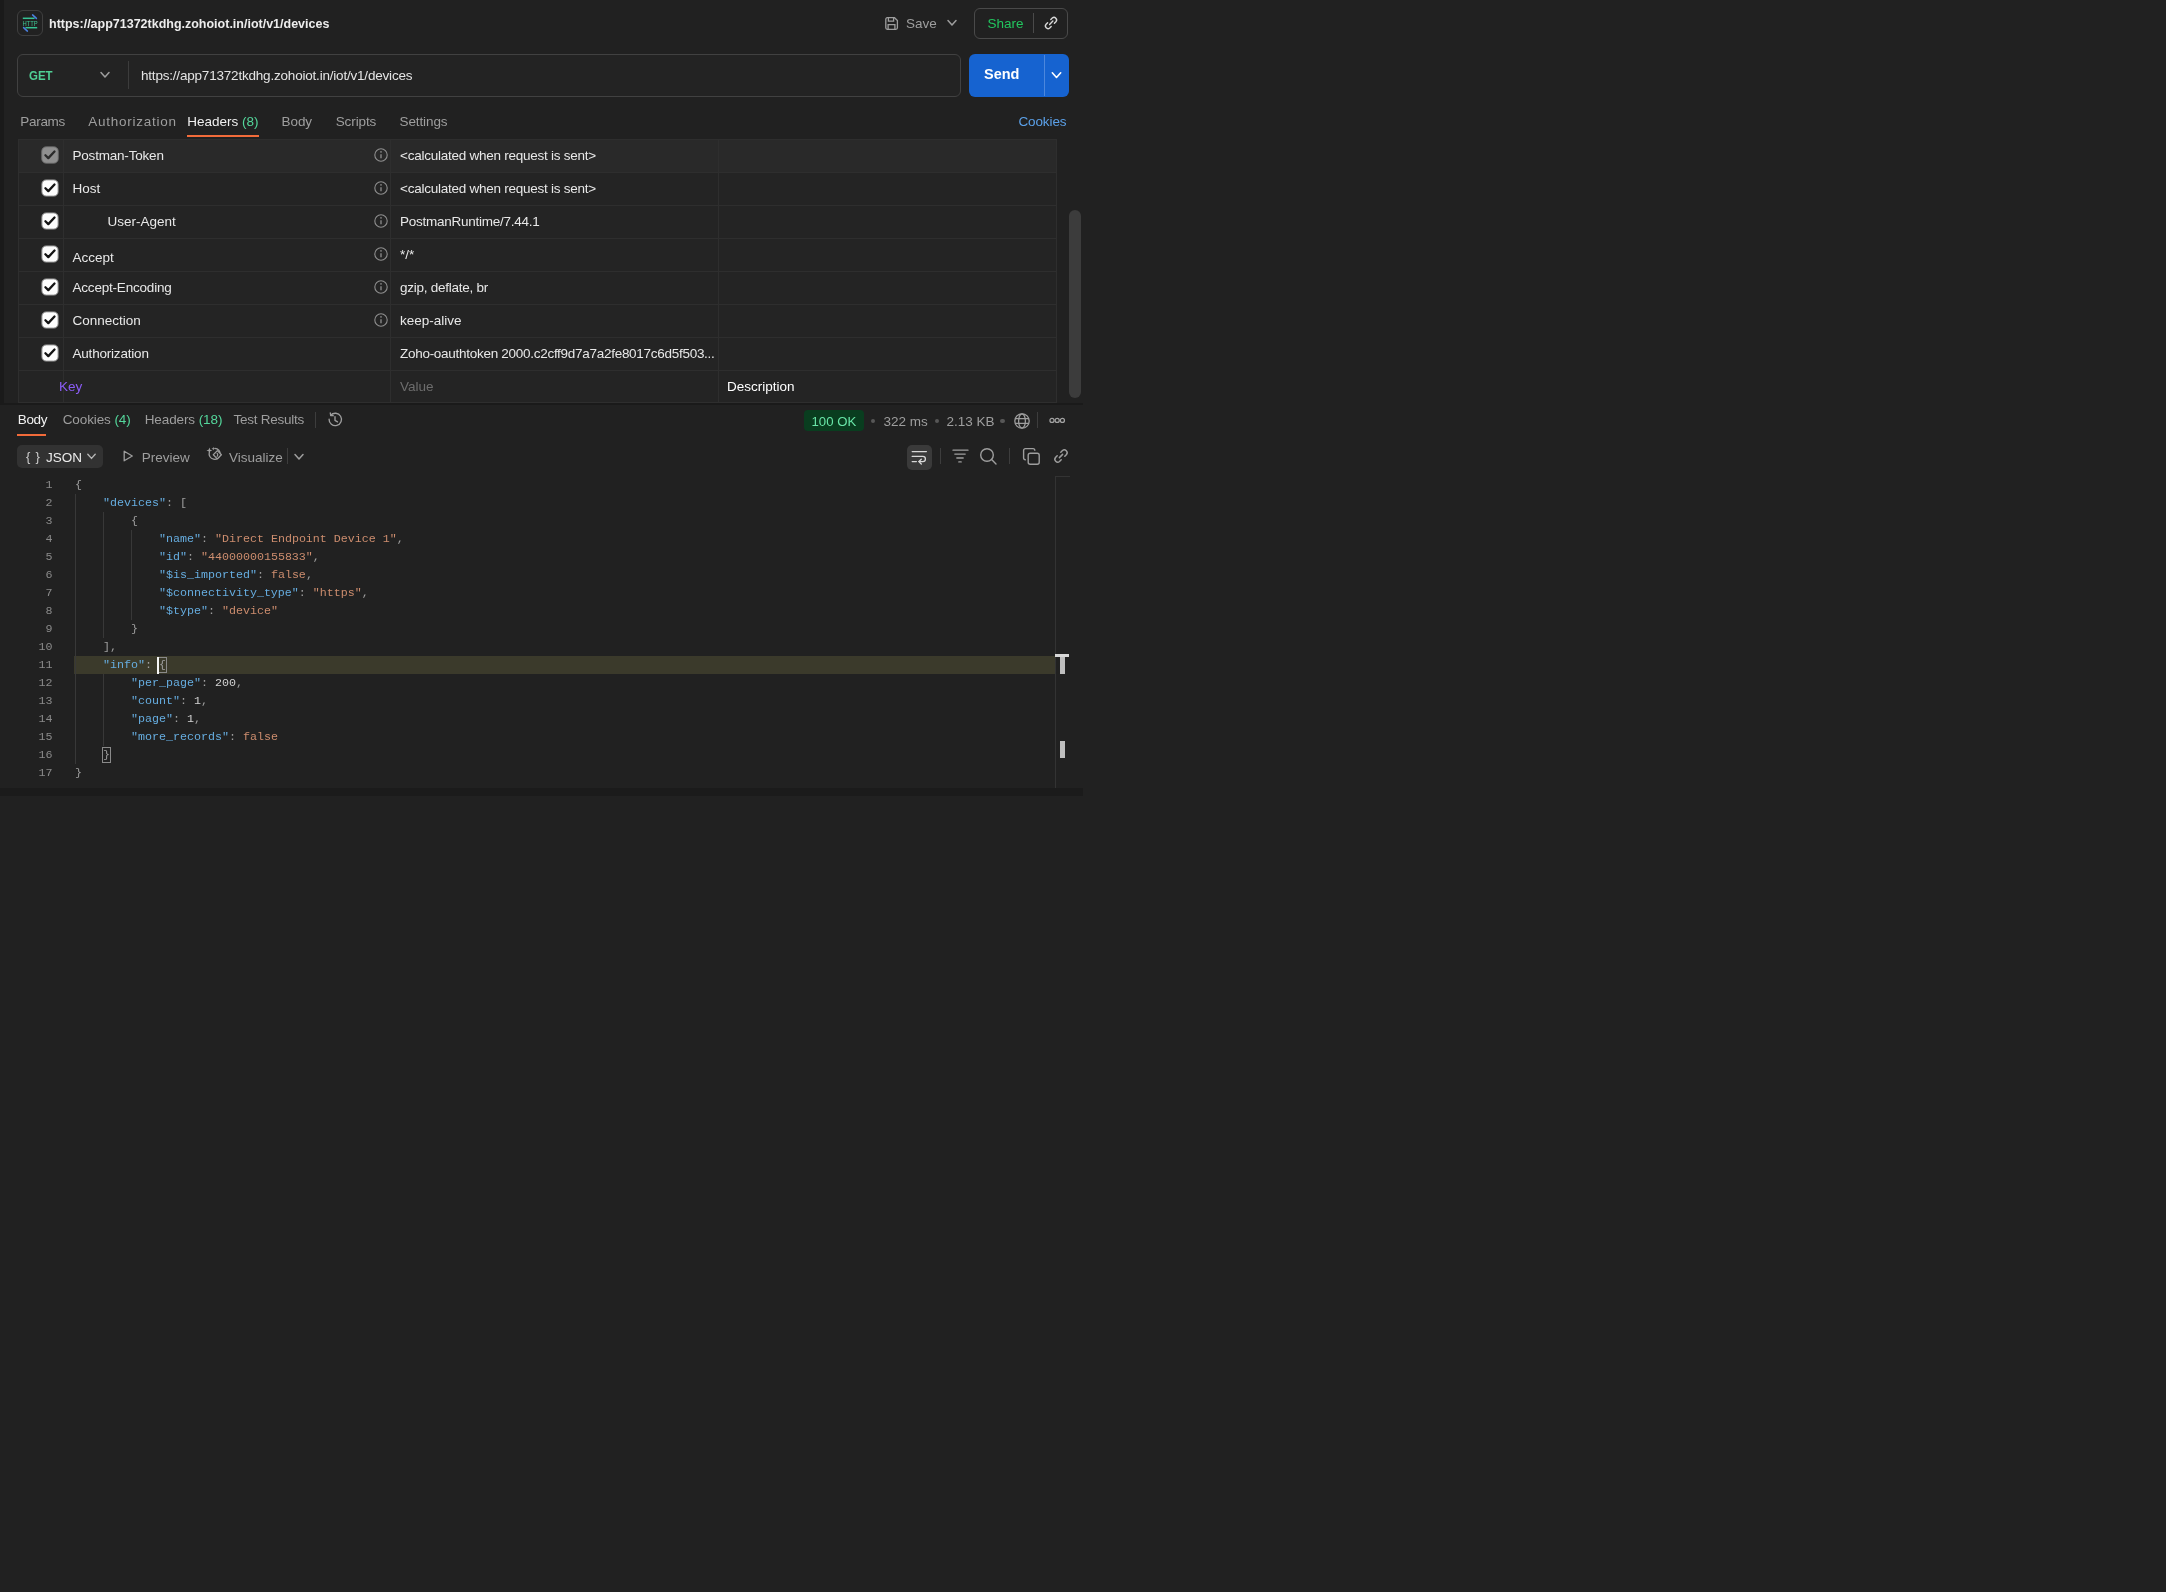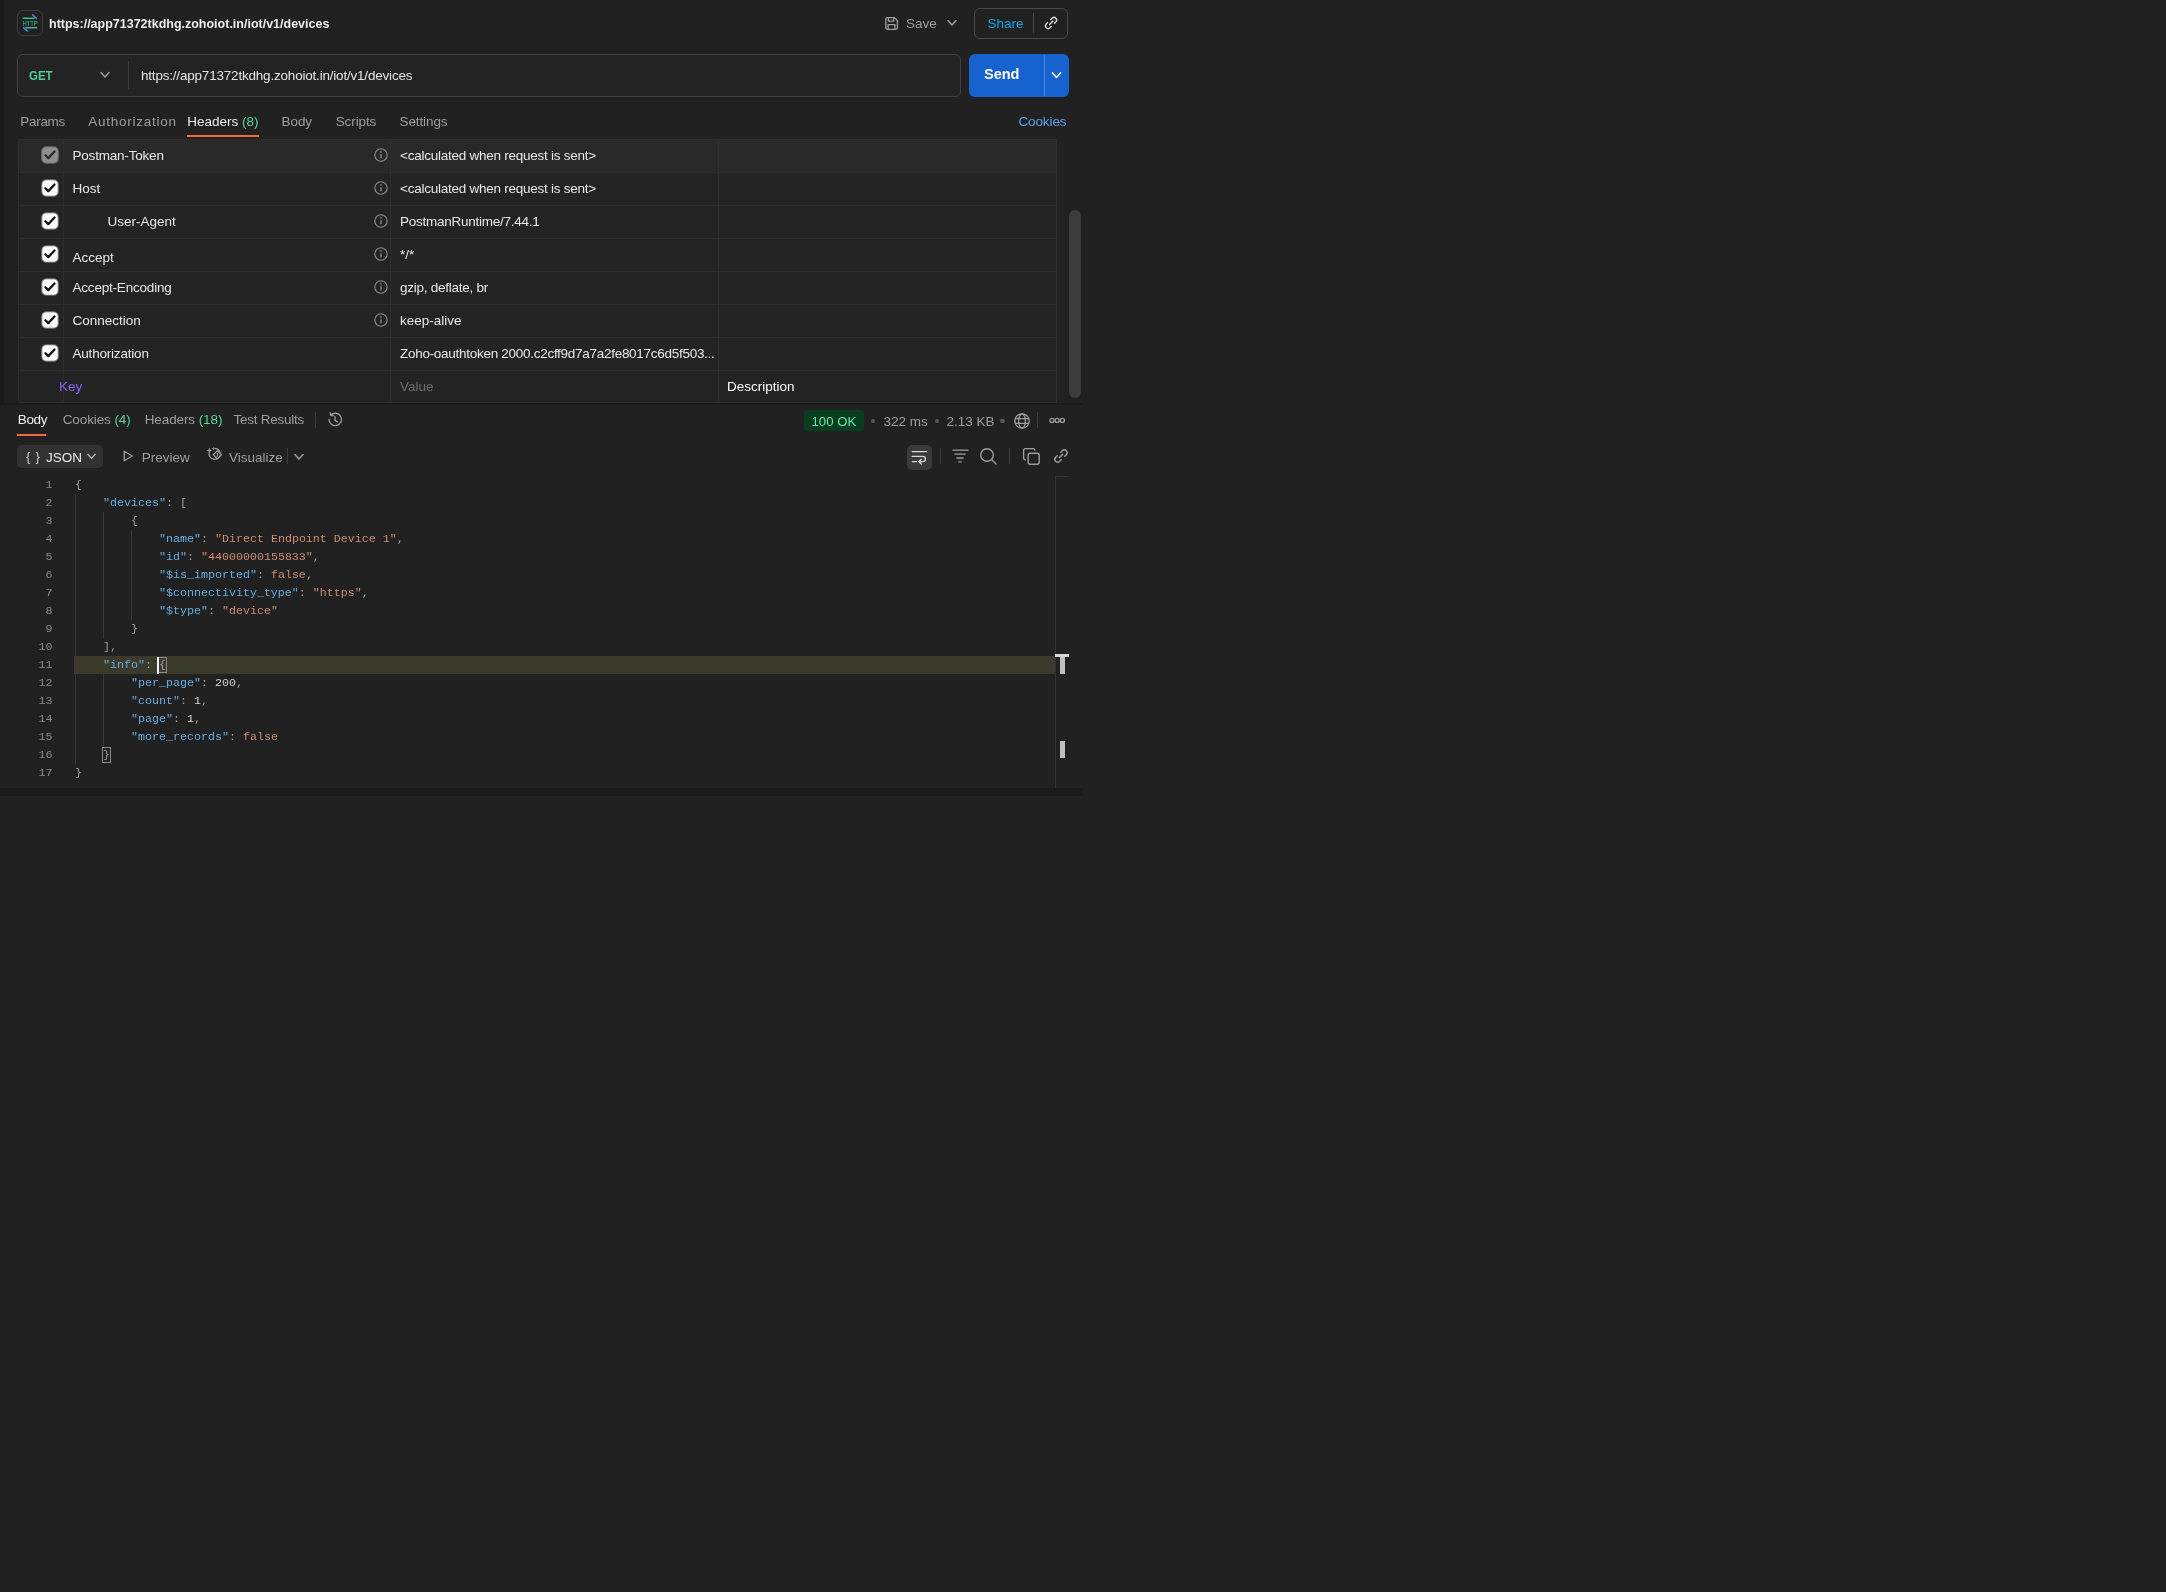--- a/index.html
+++ b/index.html
@@ -38,21 +38,21 @@
   <path d="M1.8 3.2 a1.5 1.5 0 0 1 1.5-1.5 h7.2 l2.9 2.9 v7.2 a1.5 1.5 0 0 1-1.5 1.5 h-8.6 a1.5 1.5 0 0 1-1.5-1.5 z" fill="none" stroke="#9e9e9e" stroke-width="1.3"></path>
   <path d="M4.4 1.9 v3.3 h5.2 v-3.3" fill="none" stroke="#9e9e9e" stroke-width="1.3"></path>
   <path d="M4.1 13.2 v-4.6 h6.8 v4.6" fill="none" stroke="#9e9e9e" stroke-width="1.3"></path>
 </svg>
 <div class="txt gray" style="left:906px;top:16px;font-size:13.5px;">Save</div>
 <svg class="abs" style="left:946px;top:19px;" width="12" height="9" viewBox="0 0 12 9">
   <path d="M2 1.5 L6 6 L10 1.5" fill="none" stroke="#9e9e9e" stroke-width="1.5" stroke-linecap="round" stroke-linejoin="round"></path>
 </svg>
 
 <div class="abs" style="left:974px;top:7.5px;width:93.5px;height:31px;border:1.2px solid #4a4a4a;border-radius:6px;"></div>
-<div class="txt" style="left:987.5px;top:16px;font-size:13.5px;color:#0ea5e9;">Share</div>
+<div class="txt" style="left:987.5px;top:16px;font-size:13.5px;color:#22c55e;">Share</div>
 <div class="abs" style="left:1033px;top:13px;width:1px;height:20px;background:#4a4a4a;"></div>
 <svg class="abs" style="left:1043px;top:15px;" width="16" height="16" viewBox="0 0 16 16">
   <g stroke="#d9d9d9" stroke-width="1.4" fill="none" stroke-linecap="round">
     <path d="M6.6 9.4 L9.9 6.1"></path>
     <path d="M7.8 4.6 L9.3 3.1 a2.55 2.55 0 0 1 3.6 3.6 L11.4 8.2"></path>
     <path d="M8.2 11.4 L6.7 12.9 a2.55 2.55 0 0 1-3.6-3.6 L4.6 7.8"></path>
   </g>
 </svg>
 
 <div class="abs" style="left:16.5px;top:53.5px;width:944px;height:43px;border:1.2px solid #414141;border-radius:6px;background:#232323;"></div>

